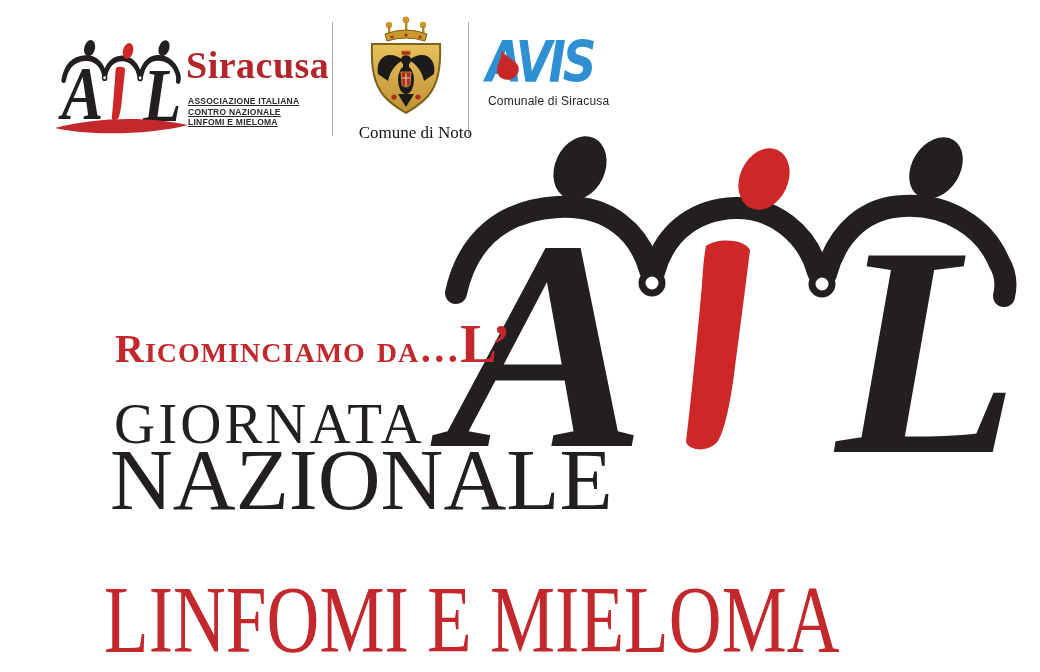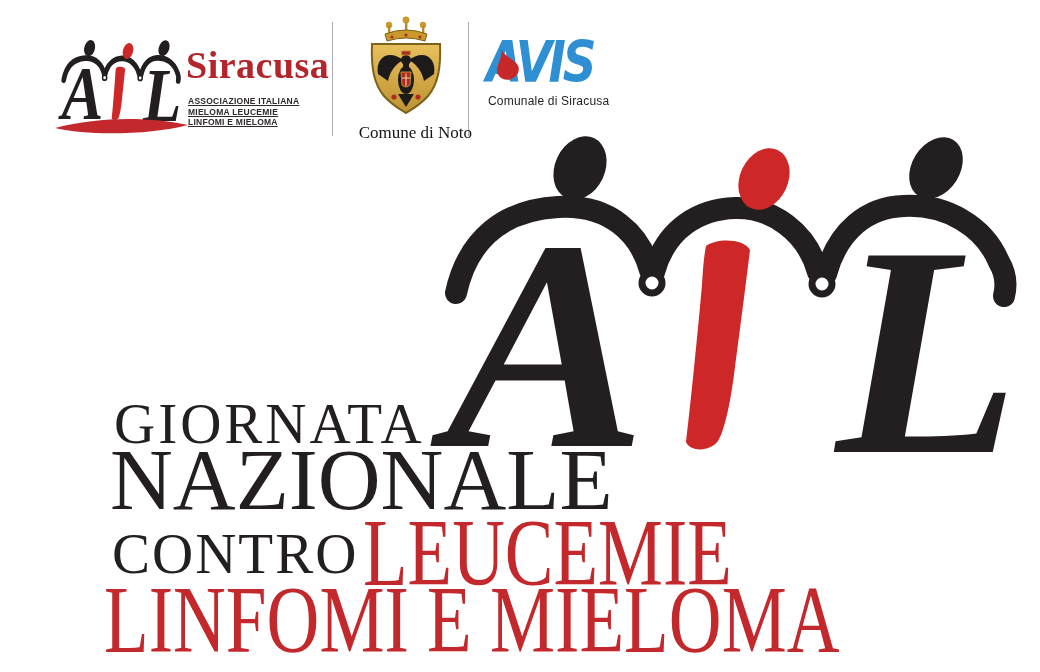--- a/index.html
+++ b/index.html
@@ -105,38 +105,37 @@
       <path d="M 45 62 L 55 62 L 54 75 Q 50 79 46 75 Z" fill="#B02A24" stroke="#C9992C" stroke-width=".9"></path>
       <path d="M 50 63.5 L 50 76 M 46 68 L 54 68" stroke="#E8D9A0" stroke-width="1.1" fill="none"></path>
       <circle cx="38" cy="87" r="2.6" fill="#B02A24"></circle>
       <circle cx="62" cy="87" r="2.6" fill="#B02A24"></circle>
     </svg>
   </svg>
 
   <div class="txt siracusa">Siracusa</div>
   <div class="txt ail-sub">
     <div>ASSOCIAZIONE ITALIANA</div>
-    <div>MIELOMA LEUCEMIE</div>
+    <div>CONTRO NAZIONALE</div>
     <div>LINFOMI E MIELOMA</div>
   </div>
   <div class="divider div1"></div>
   <div class="divider div2"></div>
   <div class="txt comune-caption">Comune di Noto</div>
 
   <div class="txt avis-box">
     <span class="avis-word">AVIS</span>
     <svg class="avis-drop" width="26" height="34" viewBox="0 0 26 34">
       <path transform="rotate(-18 13 17)" fill="#C62828" d="M 13 1 C 13 9 2 16 2 23 A 11 10 0 1 0 24 23 C 24 16 13 9 13 1 Z"></path>
     </svg>
     <div class="avis-caption">Comunale di Siracusa</div>
   </div>
 
+  <div class="txt tagline">
+    <span class="tag-sc">Ricominciamo da…</span><span class="tag-l">L’</span>
+  </div>
   <div class="txt line-black giornata">GIORNATA</div>
   <div class="txt line-black nazionale">NAZIONALE</div>
-  <div class="txt line3">
-    <span class="line-black contro">CONTRO</span>
-    <span class="line-red leucemie">LEUCEMIE</span>
-  </div>
   <div class="txt line-red linfomi">
     <span>LINFOMI E MIELOMA</span>
   </div>
 
 </div>
 
 </body></html>

